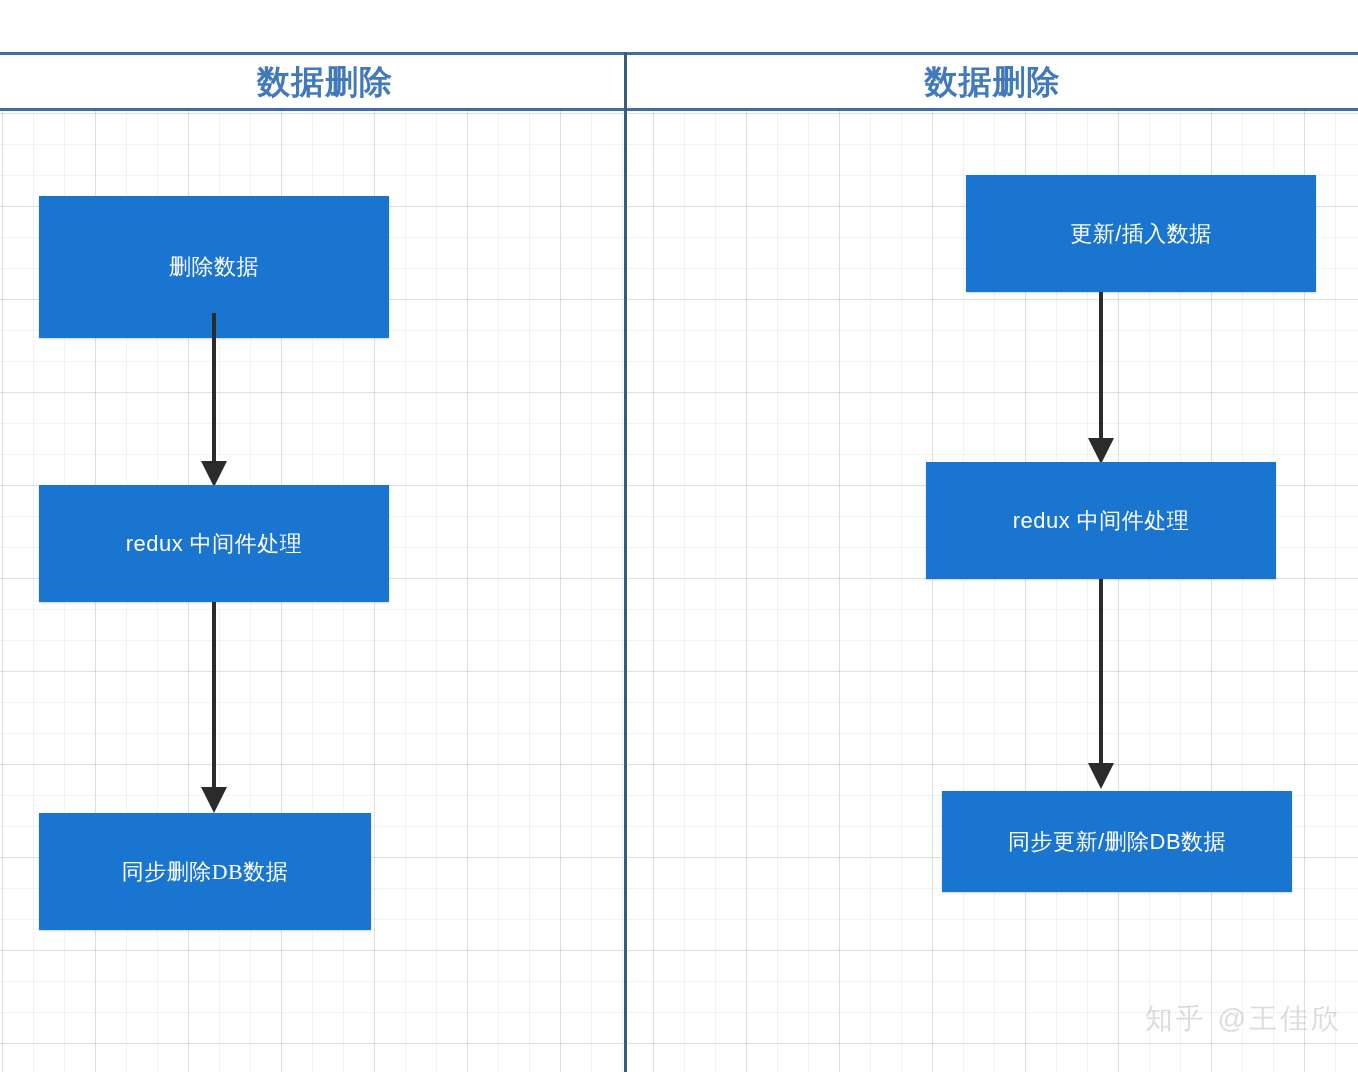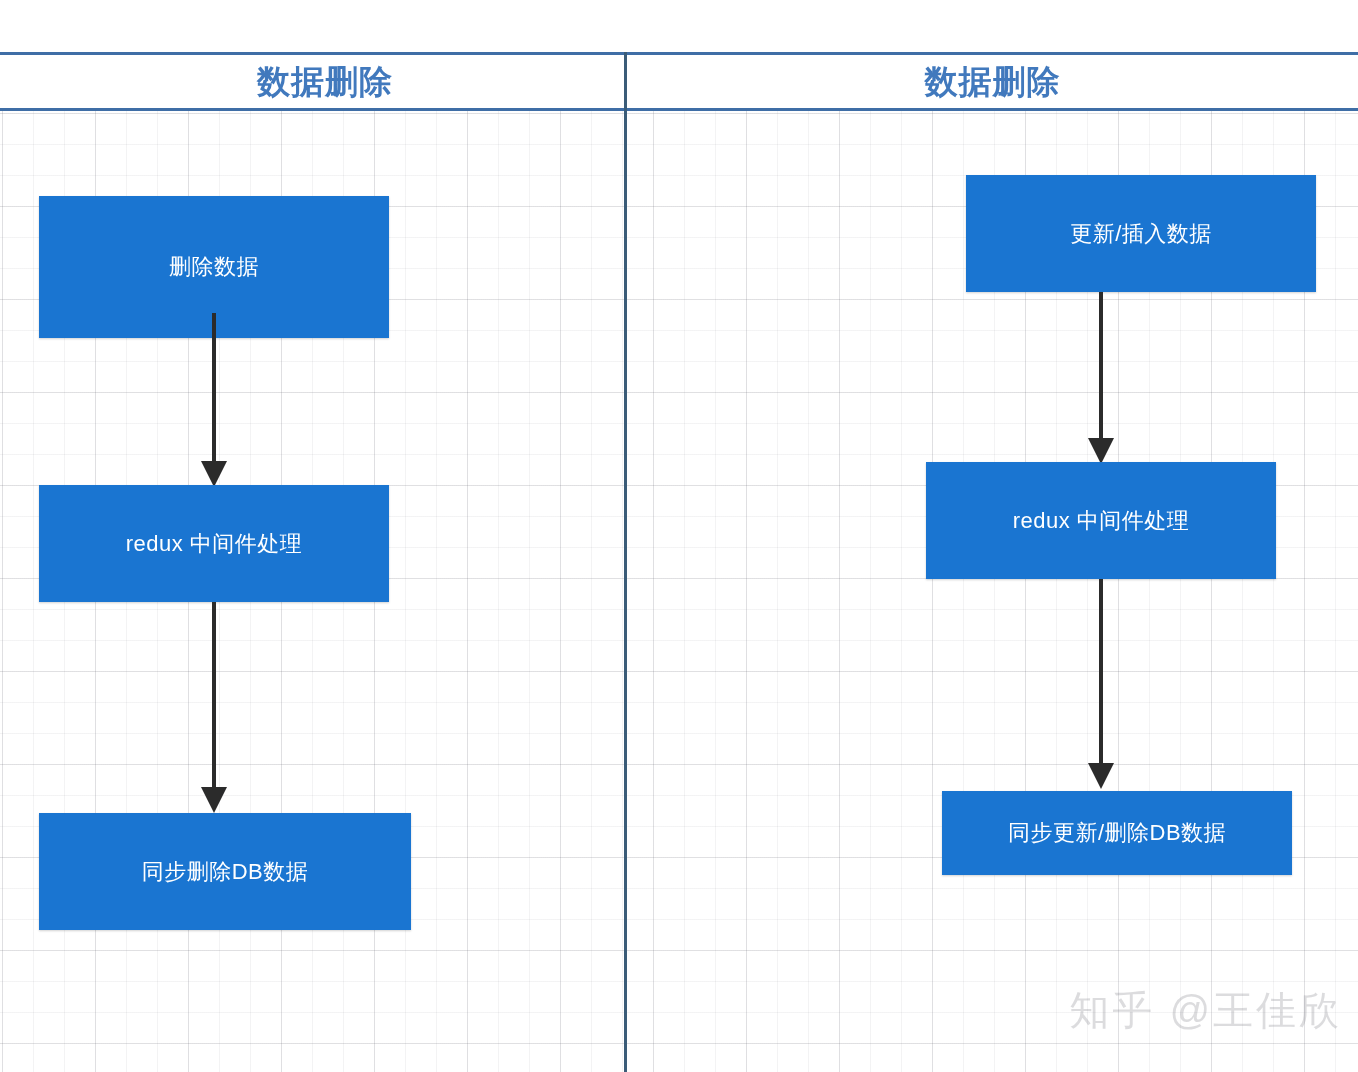--- a/index.html
+++ b/index.html
@@ -95,26 +95,26 @@
     font-weight: 400;
     letter-spacing: 0.5px;
     box-shadow: 0 1px 2px rgba(0,0,0,0.18);
     text-align: center;
     white-space: nowrap;
   }
 
   
   .node-l1 { left: 39px;  top: 196px; width: 350px; height: 142px; }
   .node-l2 { left: 39px;  top: 485px; width: 350px; height: 117px; }
-  .node-l3 { left: 39px;  top: 813px; width: 372px; height: 117px; }
+  .node-l3 { left: 39px;  top: 813px; width: 332px; height: 117px; font-family: Liberation Serif, serif; }
 
   
   .node-r1 { left: 926px; top: 175px; width: 350px; height: 117px; margin-left: 40px; }
   .node-r2 { left: 926px; top: 462px; width: 350px; height: 117px; }
-  .node-r3 { left: 942px; top: 791px; width: 350px; height: 84px; }
+  .node-r3 { left: 942px; top: 791px; width: 350px; height: 101px; }
 
   
   .arrow {
     position: absolute;
   }
   .arrow-line {
     position: absolute;
     width: 4px;
     background: #2b2b2b;
     left: 0;
@@ -146,21 +146,21 @@
 
   .arrow-r2 { left: 1099px; top: 579px; }
   .arrow-r2 .arrow-line { height: 186px; }
   .arrow-r2 .arrow-head { top: 184px; }
 
   
   .watermark {
     position: absolute;
     right: 16px;
     bottom: 34px;
-    font-size: 40px;
+    font-size: 28px;
     color: rgba(140,140,145,0.30);
     letter-spacing: 3px;
     white-space: nowrap;
     font-weight: 400;
   }
 </style>
 </head>
 <body>
 
 <div class="canvas">

